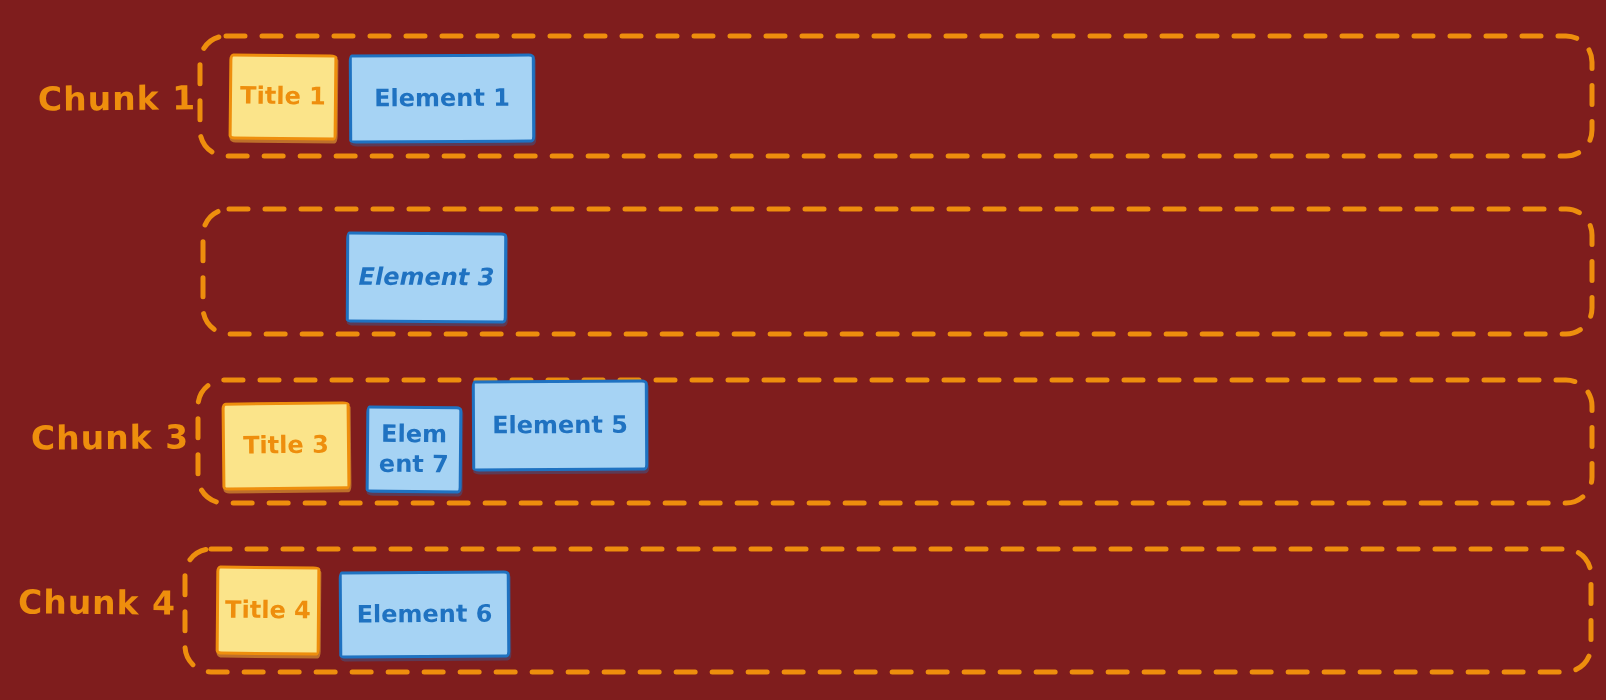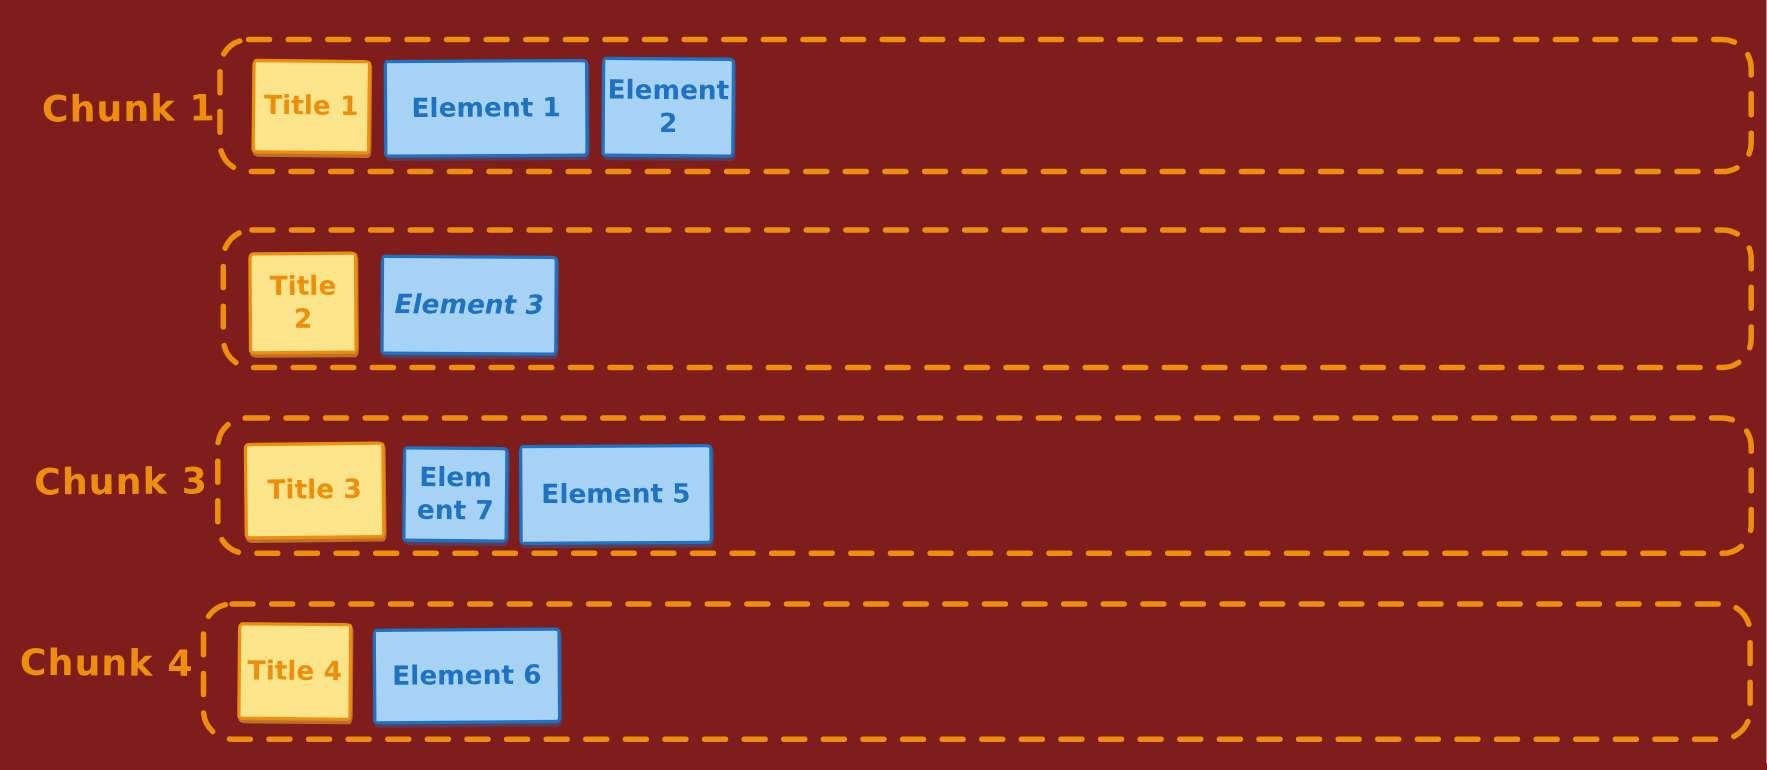--- a/index.html
+++ b/index.html
@@ -86,21 +86,21 @@
   .t1 { left: 229px; top: 54px;  width: 108px; height: 86px; transform: rotate(0.6deg); }
   .e1 { left: 349px; top: 54px;  width: 186px; height: 89px; transform: rotate(-0.3deg); }
   .e2 { left: 547px; top: 52px;  width: 121px; height: 91px; transform: rotate(0.4deg); }
   
   .t2 { left: 226px; top: 229px; width: 99px;  height: 93px; transform: rotate(-0.4deg); }
   .e3 { left: 346px; top: 232px; width: 161px; height: 91px; transform: rotate(0.3deg); font-style: italic; }
   
   .t3 { left: 222px; top: 402px; width: 128px; height: 88px; transform: rotate(-0.6deg); }
   .e4 { left: 366px; top: 406px; width: 96px;  height: 87px; transform: rotate(0.5deg);
         word-break: break-all; }
-  .e5 { left: 472px; top: 404px; width: 176px; height: 91px; transform: rotate(-0.3deg); }
+  .e5 { left: 472px; top: 380px; width: 176px; height: 91px; transform: rotate(-0.3deg); }
   
   .t4 { left: 216px; top: 566px; width: 104px; height: 89px; transform: rotate(0.5deg); }
   .e6 { left: 339px; top: 571px; width: 171px; height: 87px; transform: rotate(-0.4deg); }
 </style>
 </head>
 <body>
 
 <div class="canvas">
 
   <div class="chunk-label lbl-1">Chunk 1</div>
@@ -123,23 +123,21 @@
       </svg>
   </div>
   <div class="chunk chunk-4">
     <svg class="dash-border">
         <rect></rect>
       </svg>
   </div>
 
   <div class="box title t1">Title 1</div>
   <div class="box elem  e1">Element 1</div>
-  <div class="box elem  e2">Element 2</div>
 
-  <div class="box title t2">Title 2</div>
   <div class="box elem  e3">Element 3</div>
 
   <div class="box title t3">Title 3</div>
   <div class="box elem  e4">Element 7</div>
   <div class="box elem  e5">Element 5</div>
 
   <div class="box title t4">Title 4</div>
   <div class="box elem  e6">Element 6</div>
 
 </div>

